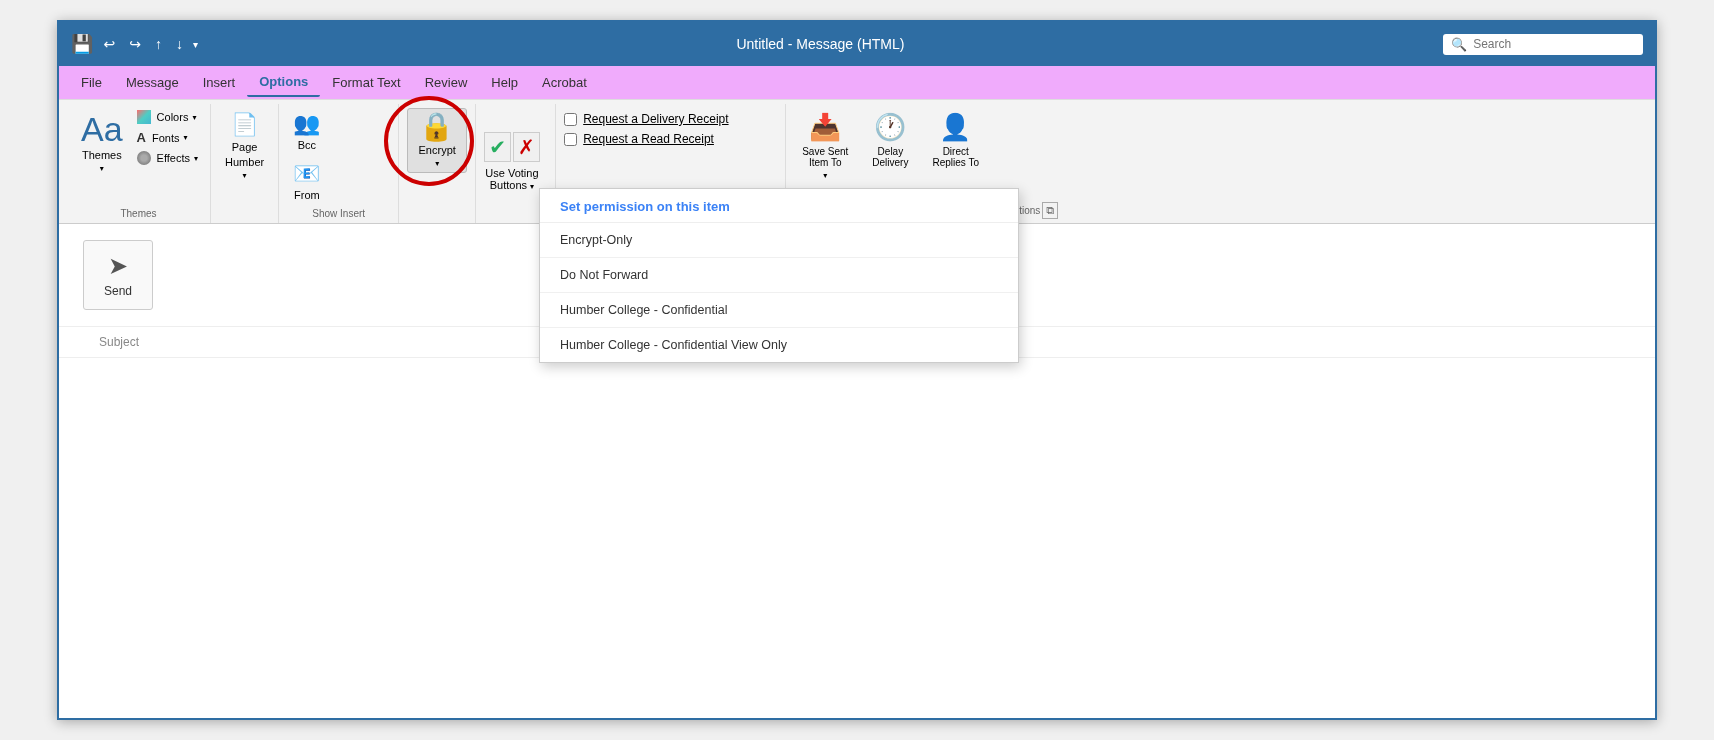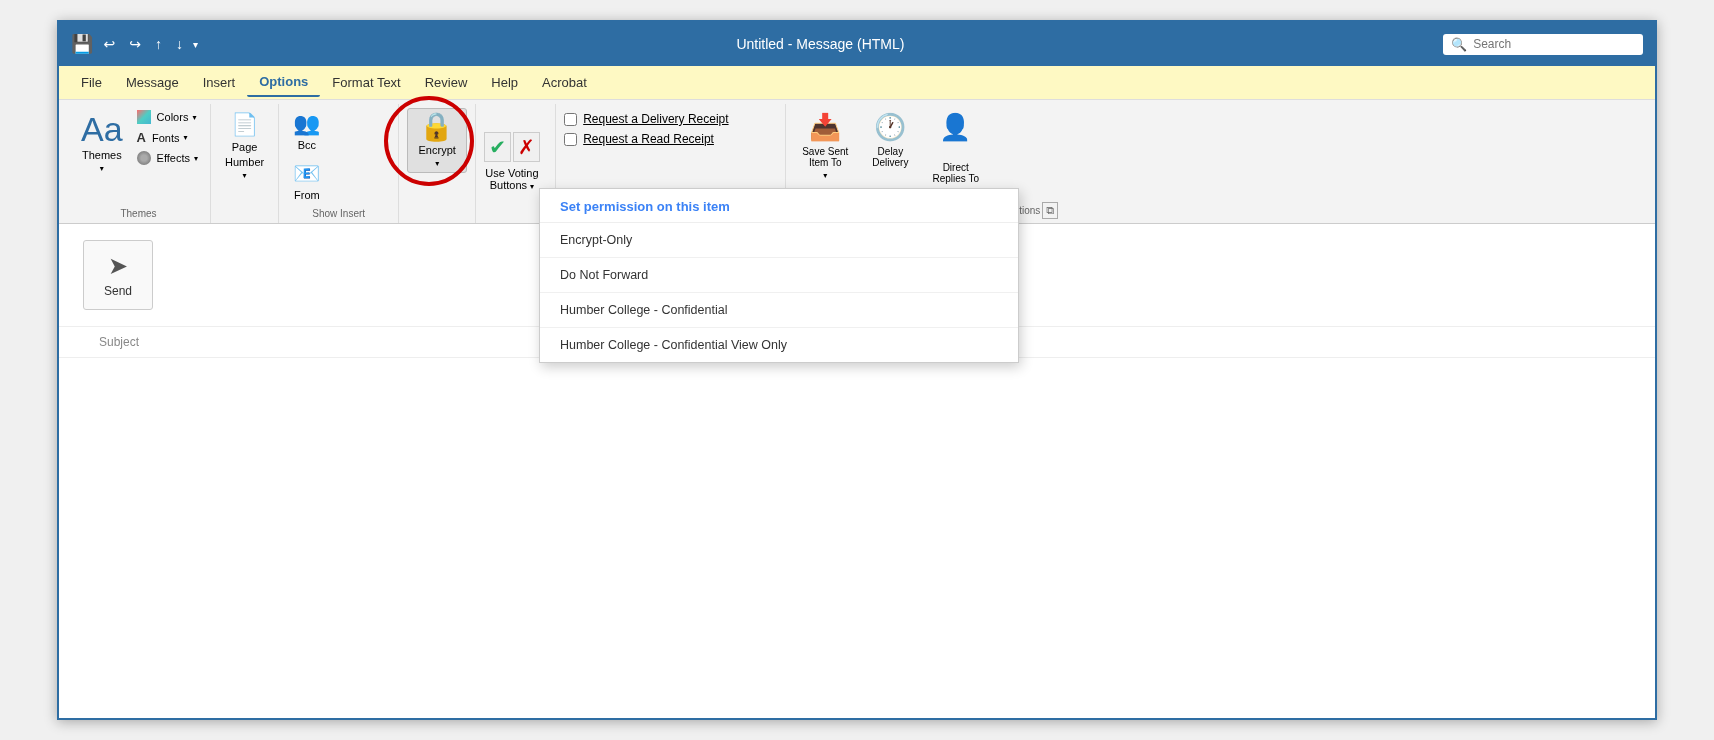--- a/index.html
+++ b/index.html
@@ -72,21 +72,21 @@
       color: #333;
       width: 150px;
     }
     .search-icon-svg {
       color: #666;
       font-size: 13px;
     }
 
     
     .menu-bar {
-      background: #fef9c3;
+      background: #f0abfc;
       height: 34px;
       display: flex;
       align-items: center;
       padding: 0 10px;
       border-bottom: 1px solid #ddd;
       flex-shrink: 0;
     }
     .menu-item {
       padding: 6px 12px;
       font-size: 13px;
@@ -590,21 +590,21 @@
           <span class="btn-icon" style="font-size:26px;">📥</span>
           <span style="font-size:10px; text-align:center;">Save Sent<br>Item To</span>
           <span style="font-size:8px;">▾</span>
         </div>
         <div class="more-opt-btn">
           <span class="btn-icon" style="font-size:26px;">🕐</span>
           <span style="font-size:10px; text-align:center;">Delay<br>Delivery</span>
         </div>
         <div class="more-opt-btn">
           <span class="btn-icon" style="font-size:26px;">👤</span>
-          <span style="font-size:10px; text-align:center;margin-top:16px;">Direct<br>Replies To</span>
+          <span style="font-size:10px; text-align:center;">Direct<br>Replies To</span>
         </div>
       </div>
       <div class="more-options-label-row">
         <span>re Options</span>
         <span style="font-size:11px; cursor:pointer; border:1px solid #aaa; padding:1px 3px;">⧉</span>
       </div>
     </div>
 
     <div class="dropdown-menu">
       <div class="dropdown-header">Set permission on this item</div>

